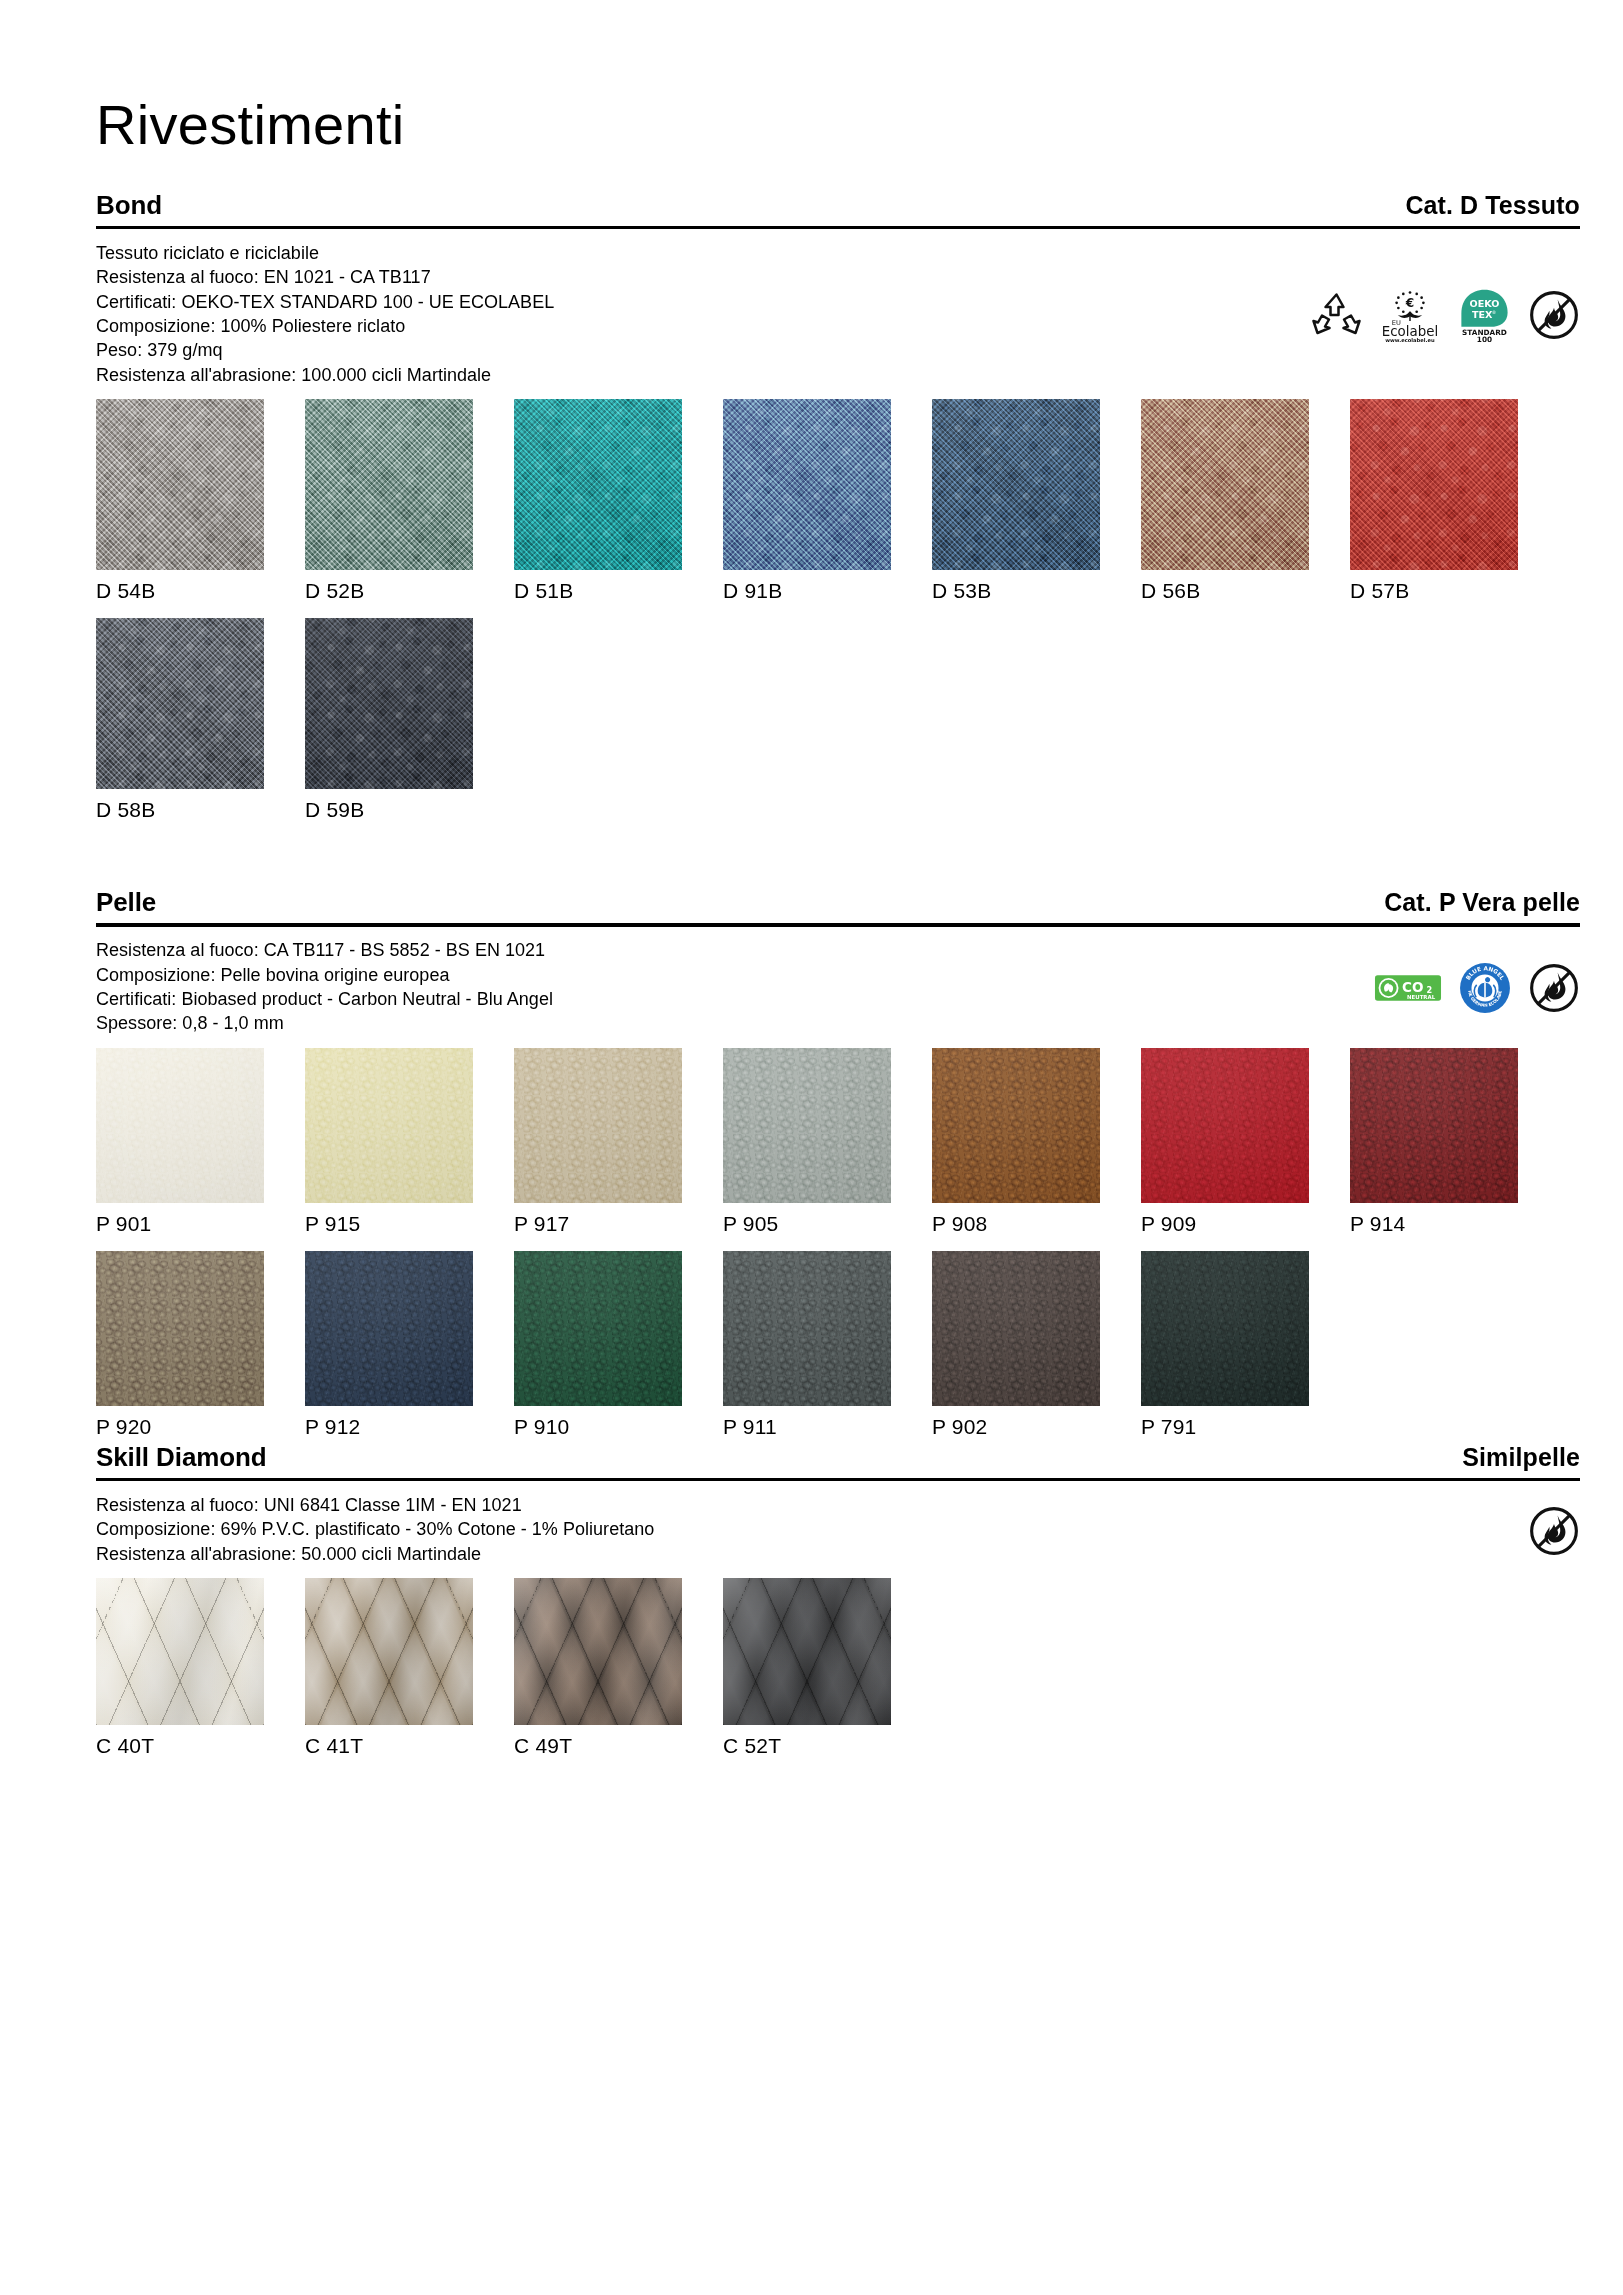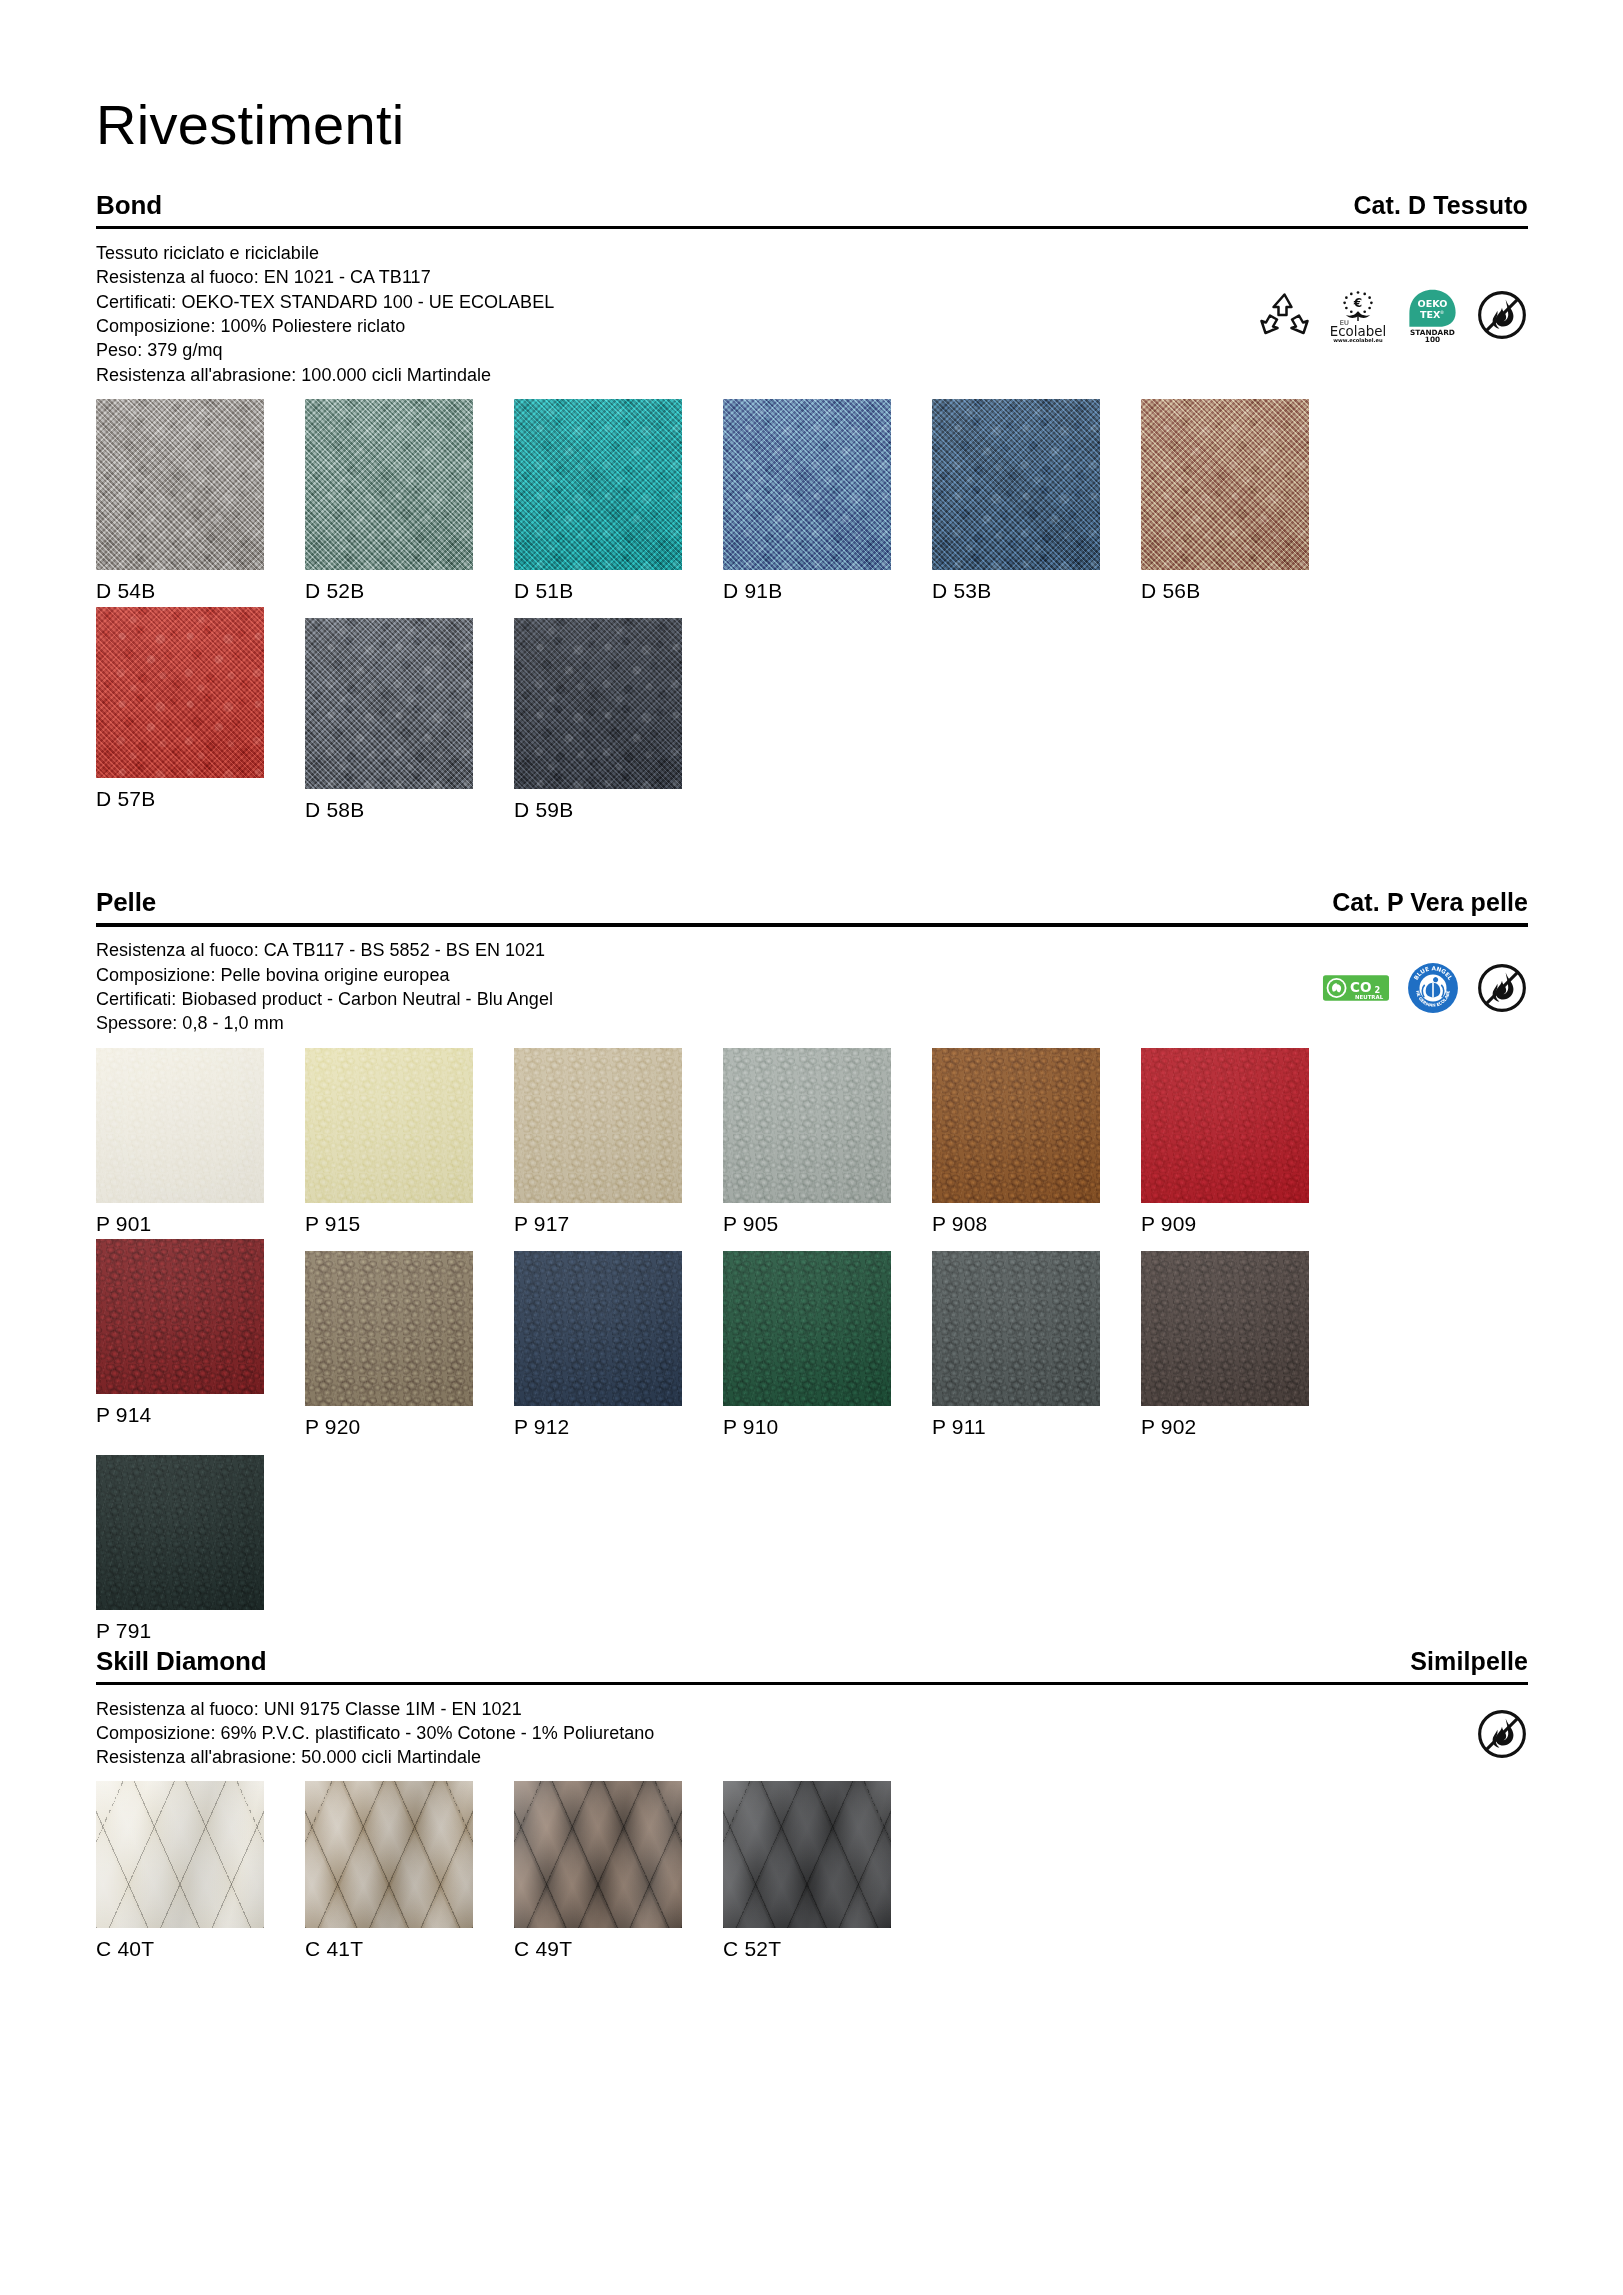--- a/index.html
+++ b/index.html
@@ -11,21 +11,21 @@
     background: #ffffff;
     font-family: "Liberation Sans", sans-serif;
     color: #000000;
     -webkit-font-smoothing: antialiased;
   }
 
   .page {
     position: relative;
     width: 1624px;
     height: 2295px;
-    padding: 97px 96px 0 96px;
+    padding: 97px 44px 0 96px;
   }
 
   
   .page-title {
     font-size: 56px;
     font-weight: 300;
     letter-spacing: 0.3px;
     line-height: 1.0;
     margin-bottom: 38px;
     white-space: nowrap;
@@ -513,21 +513,21 @@
   </section>
 
   <section class="section section--skill-diamond">
     <div class="section-header">
       <div class="section-name">Skill Diamond</div>
       <div class="section-category">Similpelle</div>
     </div>
     <div class="section-rule"></div>
     <div class="section-body">
       <div class="specs">
-            <div class="spec-line">Resistenza al fuoco: UNI 9175 Classe 1IM - EN 1021</div>
+            <div class="spec-line">Resistenza al fuoco: UNI 6841 Classe 1IM - EN 1021</div>
             <div class="spec-line">Composizione: 69% P.V.C. plastificato - 30% Cotone - 1% Poliuretano</div>
             <div class="spec-line">Resistenza all'abrasione: 50.000 cicli Martindale</div>
       </div>
       <div class="badges">
         <svg class="badge" width="52" height="52" viewBox="0 0 100 100">
     <circle cx="50" cy="50" r="43" fill="none" stroke="#111" stroke-width="6"></circle>
     <g>
       <path d="M57 20 C62 34 72 40 72 52 C72 64 63 72 52 72 C44 72 38 67 38 59 C38 50 48 46 50 36 C51 44 58 46 58 54 C58 58 56 61 53 62 C58 61 62 56 62 49 C62 38 58 28 57 20 Z" fill="#111"></path>
       <path d="M41 42 C38 50 32 54 32 62 C32 70 38 76 45 76 C40 72 38 68 38 63 C38 54 43 50 41 42 Z" fill="#111"></path>
     </g>

